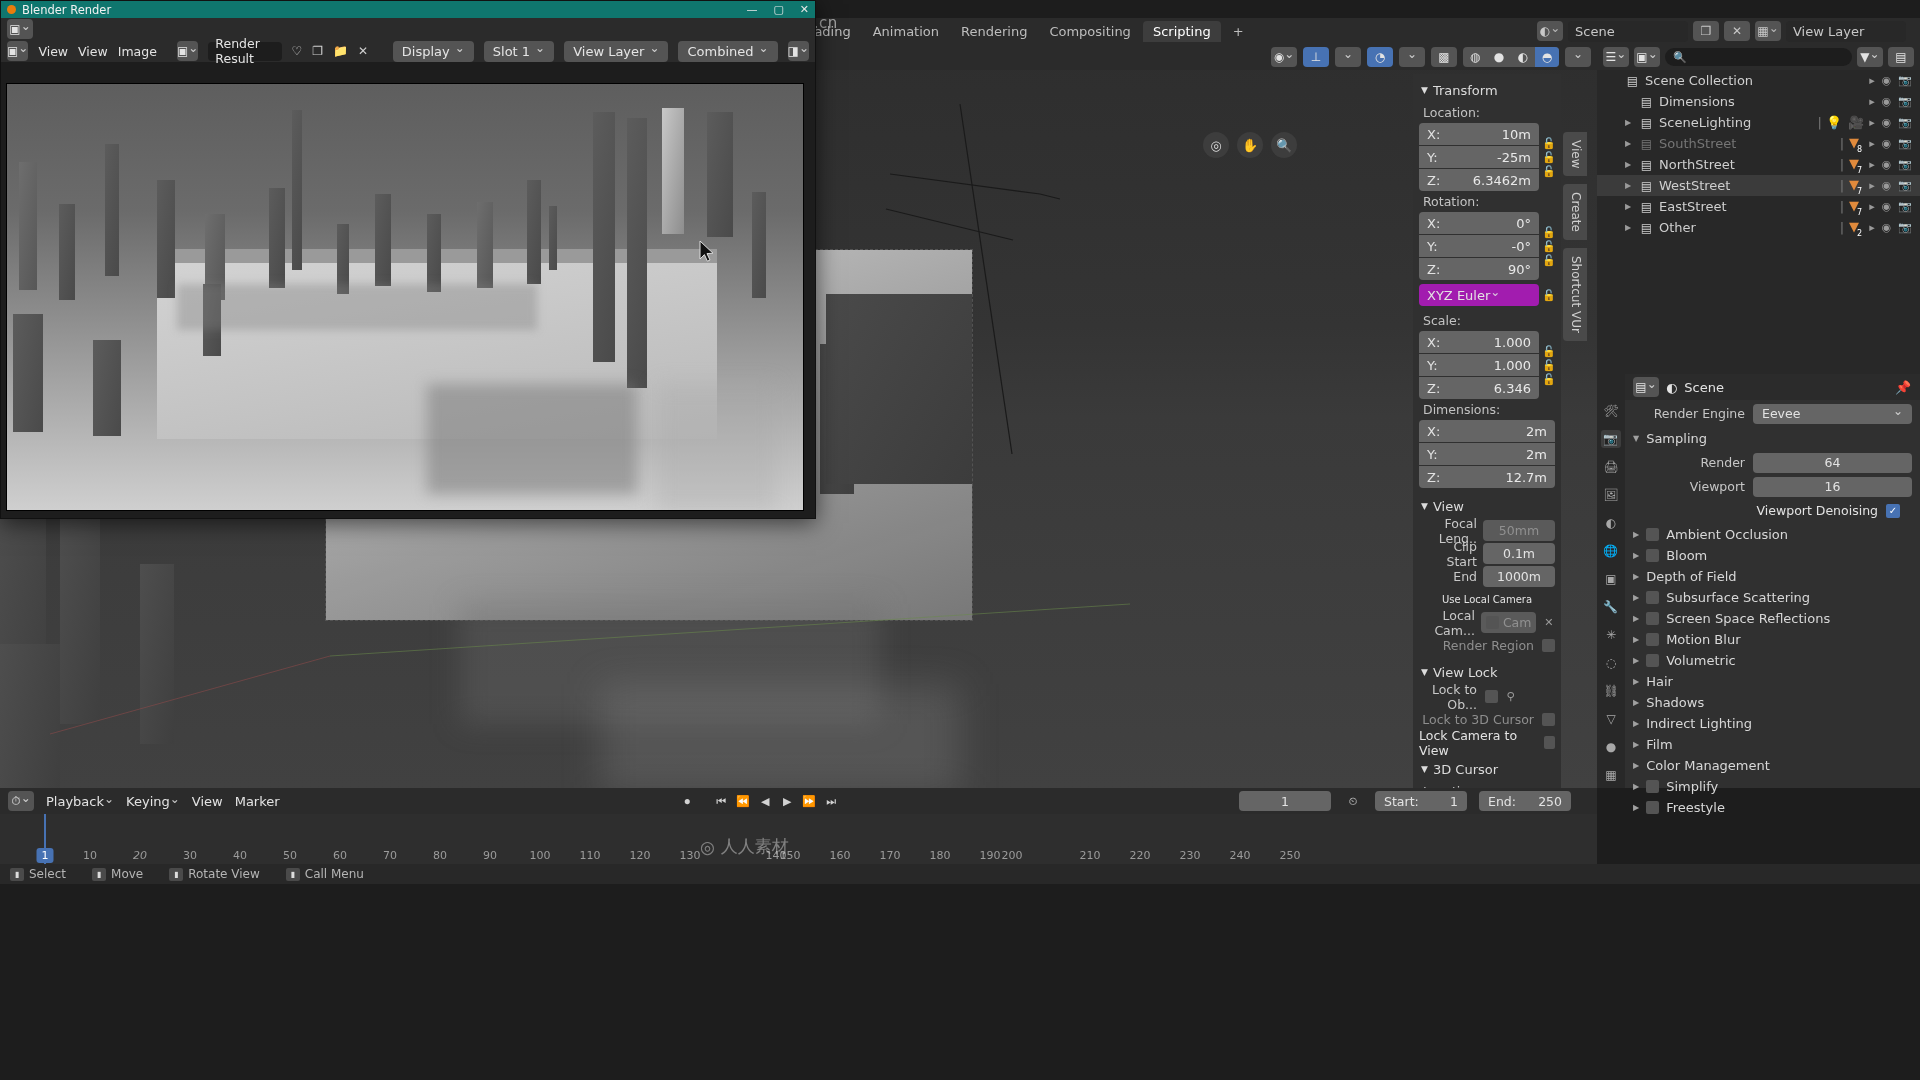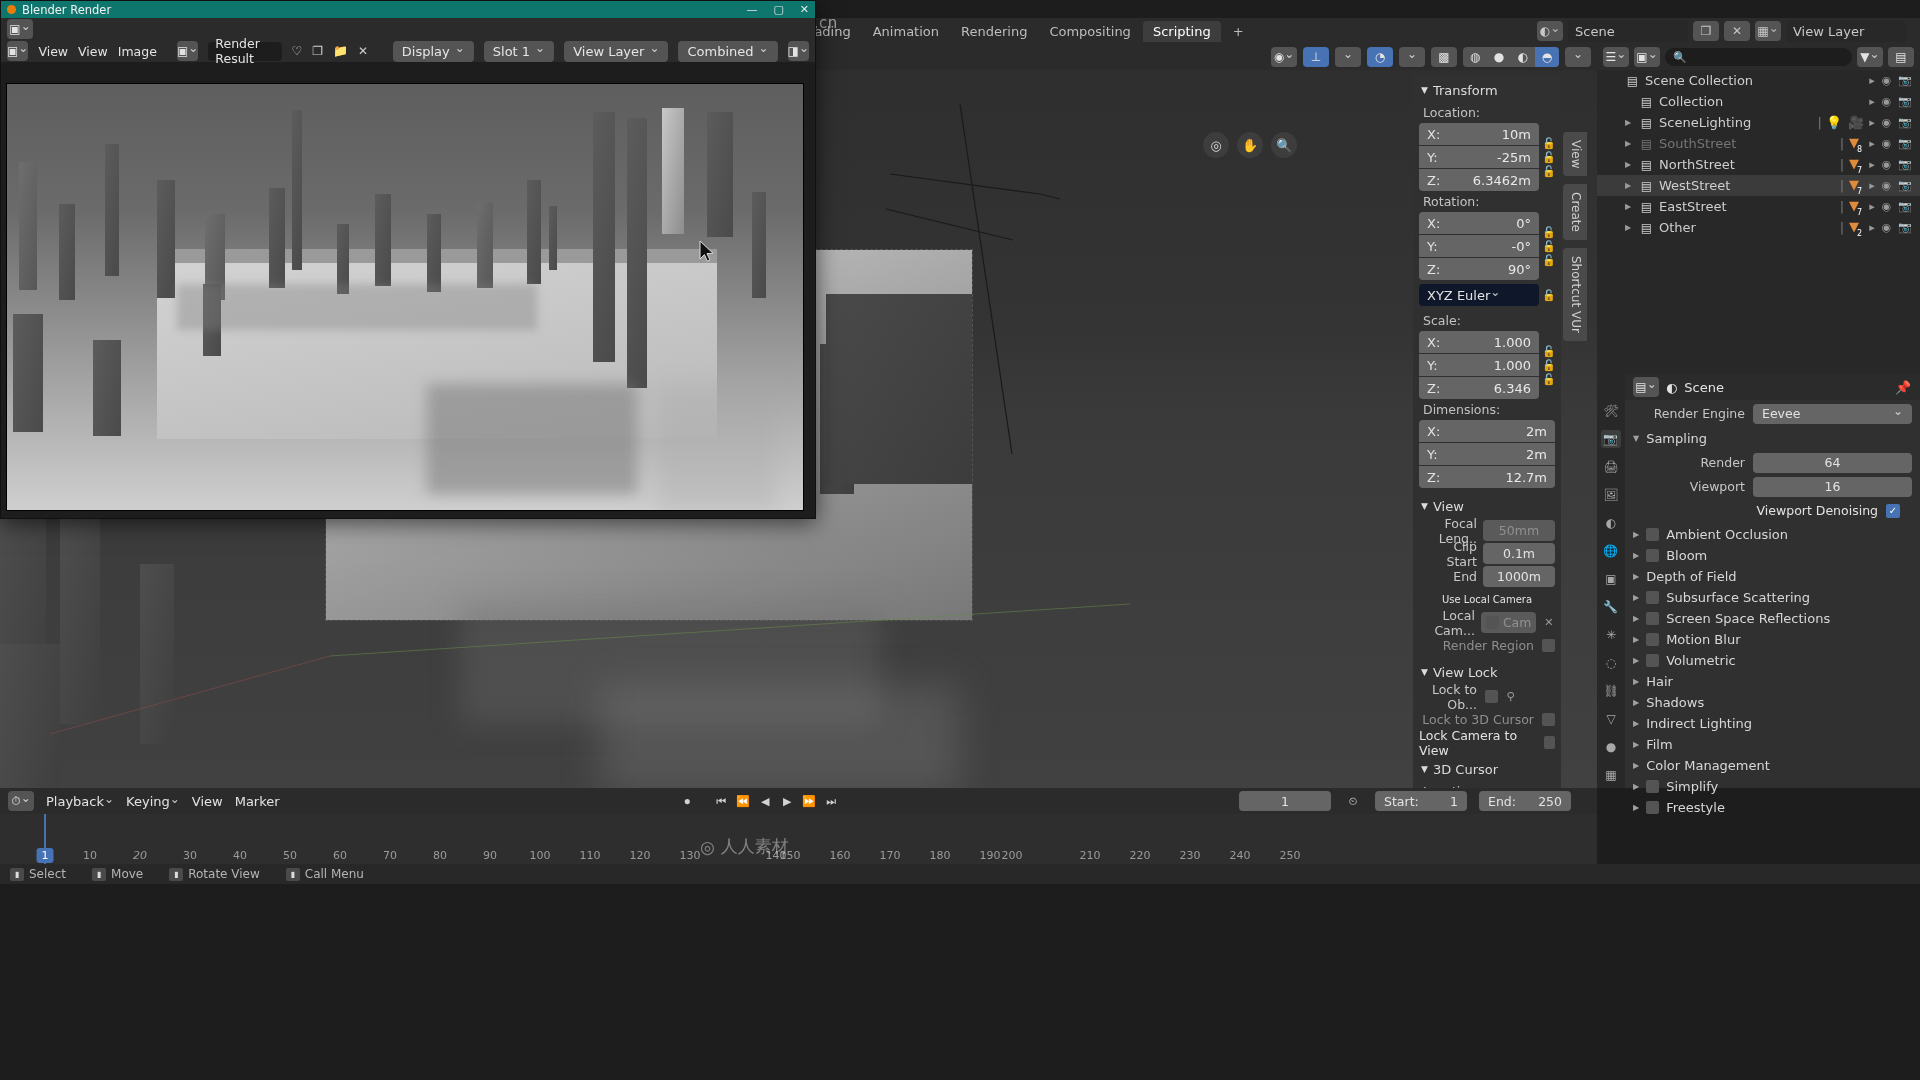--- a/index.html
+++ b/index.html
@@ -58,21 +58,21 @@
 
   
   #npanel{ position:absolute; right:36px; top:30px; width:148px; bottom:0;
            background:#303030; padding:6px 6px 0 6px; overflow:hidden;}
   .ptitle{ font-size:13px; color:#dcdcdc; display:flex; align-items:center;
            padding:3px 0 4px 2px;}
   .plabel{ font-size:12.5px; color:#c3c3c3; padding:3px 0 3px 4px;}
   .lockrow{ display:flex; align-items:center; gap:3px; }
   .lockrow .fieldgrp{ flex:1 }
   .lock{ width:13px; text-align:center; color:#9a9a9a; font-size:11px;}
-  .ddown{ background:#0f172a;border-radius:4px;height:22px;display:flex;align-items:center;
+  .ddown{ background:#a21caf;border-radius:4px;height:22px;display:flex;align-items:center;
           padding:0 8px;font-size:13px;margin:4px 0;}
   .krow{ display:flex; align-items:center; gap:6px; height:21px; margin:2px 0;}
   .krow .k{ width:58px; text-align:right; font-size:12.5px; color:#c8c8c8;}
   .krow .v{ flex:1; background:#656565; border-radius:4px; height:21px;
             display:flex; align-items:center; justify-content:center; font-size:12.5px;}
   .krow .v.ro{ background:#5a5a5a; color:#909090 }
   .cbox{ width:13px;height:13px;border-radius:2px;background:#545454;display:inline-block;}
 
   
   #vtabs{ position:absolute; right:10px; top:88px; width:24px;
@@ -464,21 +464,21 @@
           <span class="eyes">
             <span>▸</span>
             <span>◉</span>
             <span>📷</span>
           </span>
         </div>
         <div class="orow">
           <span style="width:14px"></span>
           <span class="tri"></span>
           <span class="cic">▤</span>
-          <span class="nm">Collection</span>
+          <span class="nm">Dimensions</span>
           <span class="eyes">
             <span>▸</span>
             <span>◉</span>
             <span>📷</span>
           </span>
         </div>
         <div class="orow">
           <span style="width:14px"></span>
           <span class="tri">▶</span>
           <span class="cic">▤</span>

